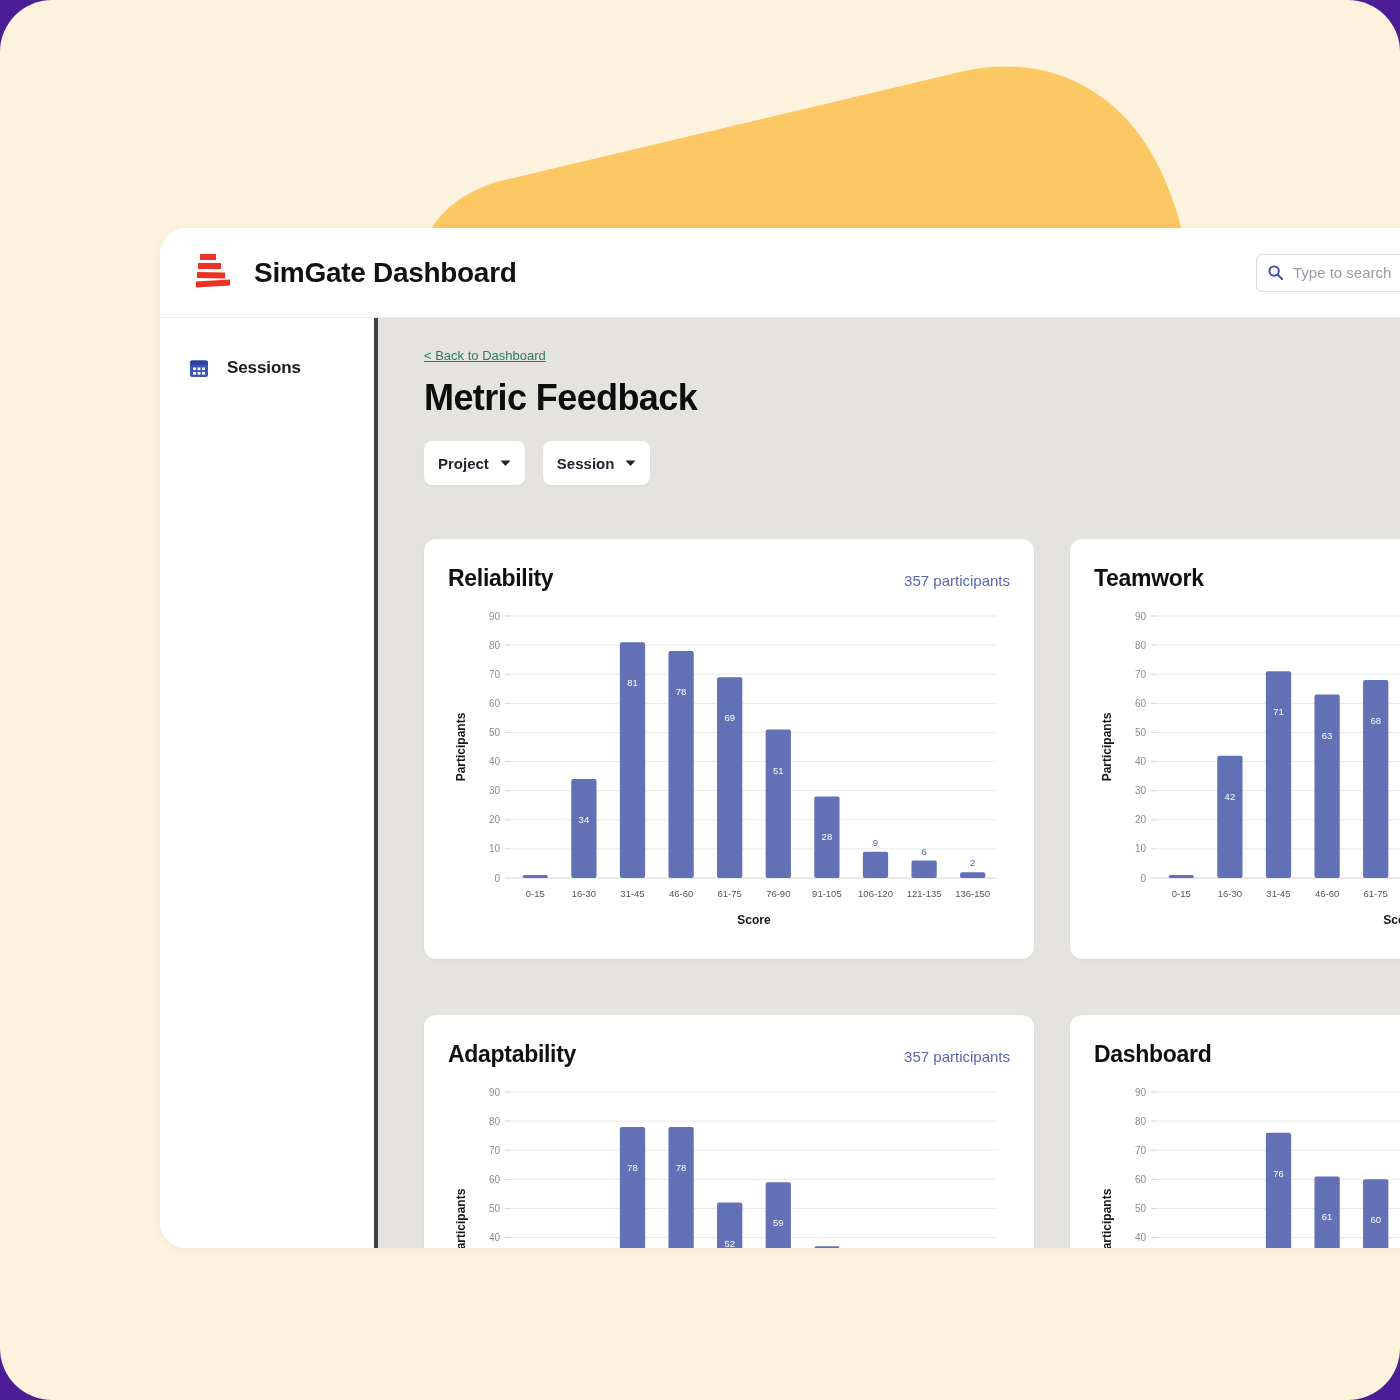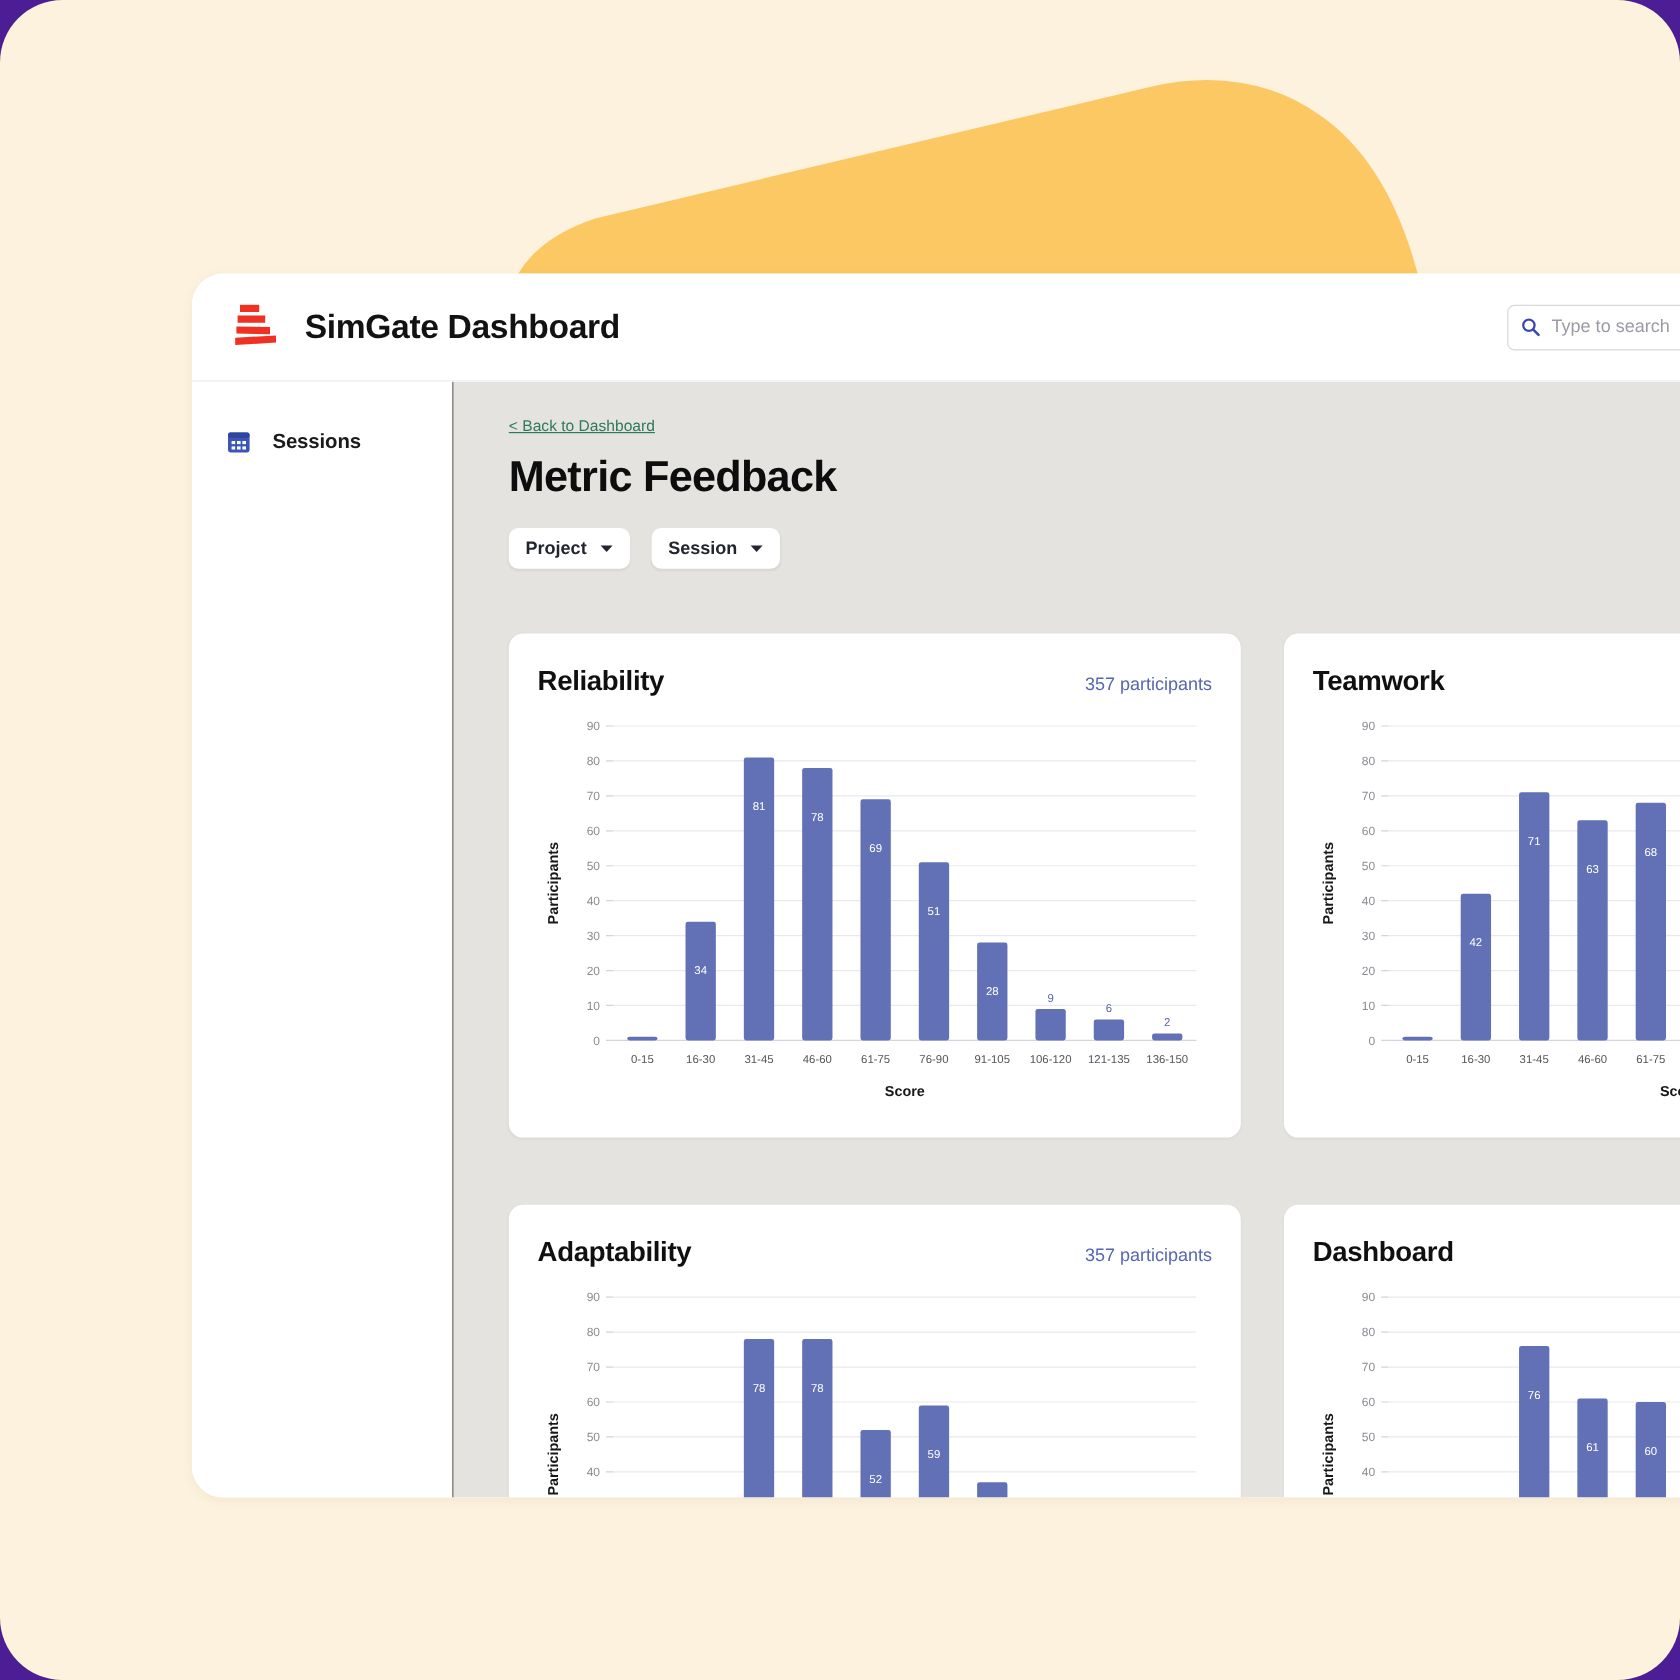--- a/index.html
+++ b/index.html
@@ -107,21 +107,21 @@
   .window-body {
     display: flex;
     height: calc(100% - 90px);
   }
 
   .sidebar {
     width: 218px;
     flex: none;
     background: #ffffff;
     padding-top: 26px;
-    border-right: 1px solid #404040;
+    border-right: 4px solid #404040;
   }
   .nav-item {
     display: flex;
     align-items: center;
     gap: 17px;
     padding: 13px 0 13px 28px;
     cursor: pointer;
   }
   .nav-icon { width: 22px; height: 22px; flex: none; display: block; }
   .nav-label {
@@ -151,21 +151,21 @@
     font-weight: 700;
     color: #0d0d0d;
     letter-spacing: -0.6px;
     margin-bottom: 22px;
   }
   .filters { display: flex; gap: 18px; margin-bottom: 26px; }
   .filter-btn {
     background: #fff;
     border: none;
     border-radius: 8px;
-    height: 34px;
+    height: 44px;
     padding: 0 14px;
     display: flex;
     align-items: center;
     gap: 11px;
     font-family: "Liberation Sans", sans-serif;
     font-size: 15px;
     font-weight: 700;
     color: #22242e;
     cursor: pointer;
     box-shadow: 0 1px 2px rgba(0,0,0,0.06);

